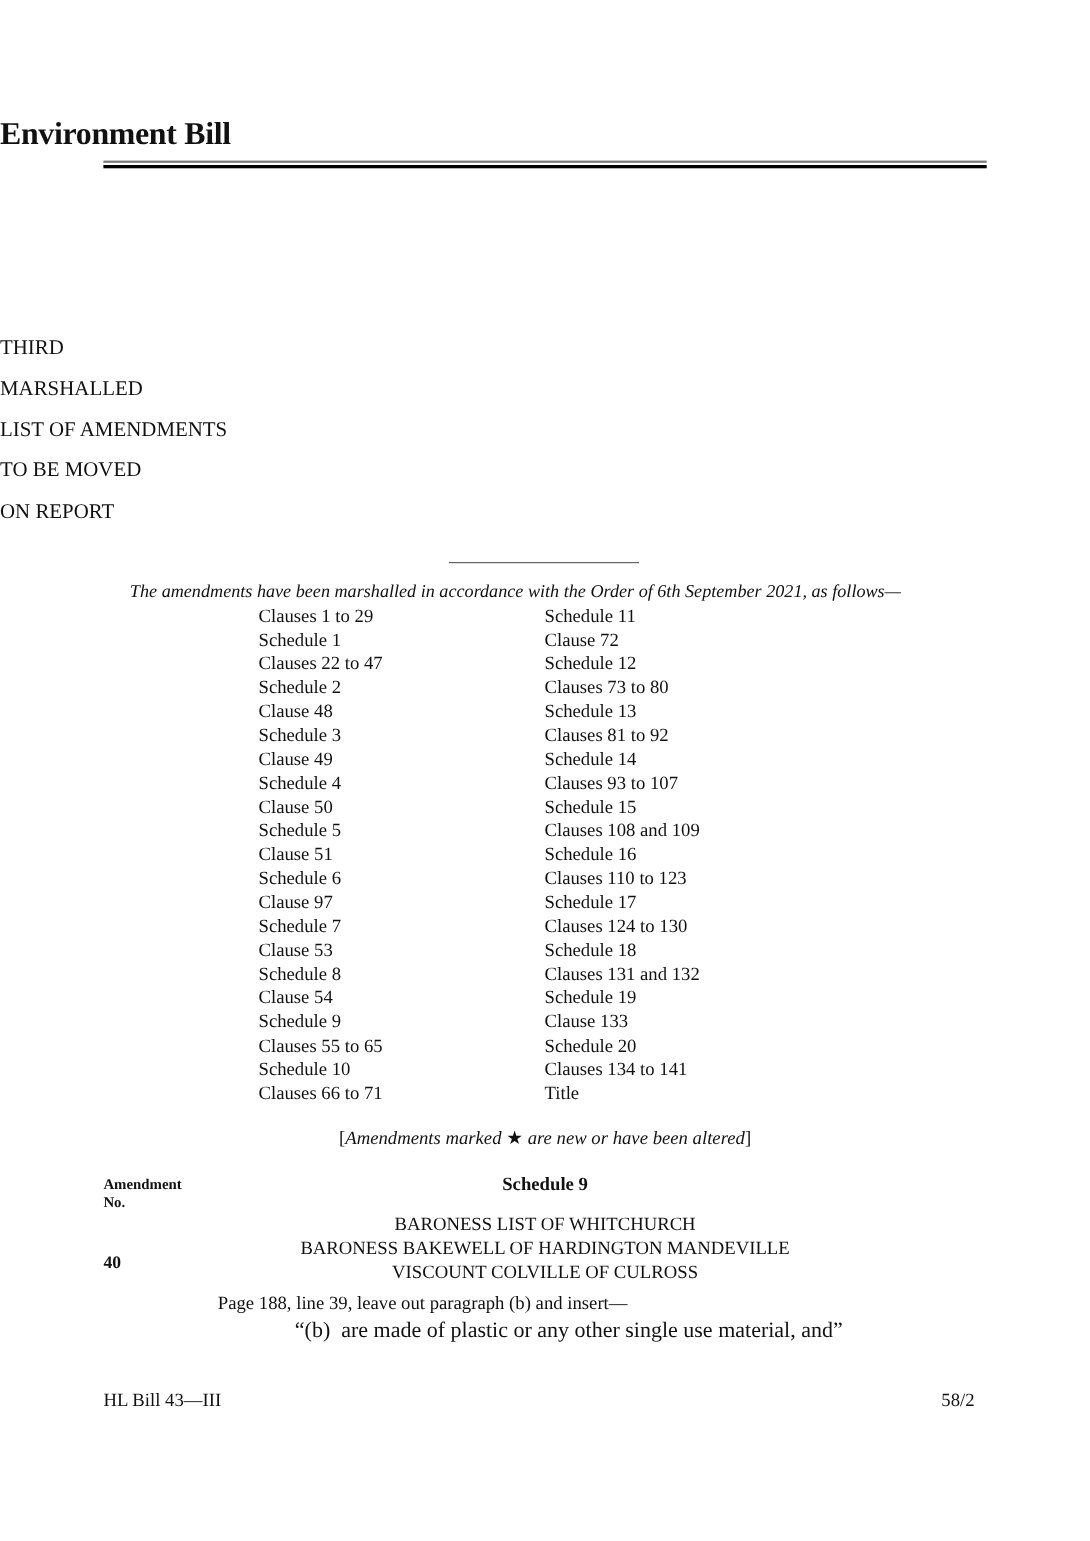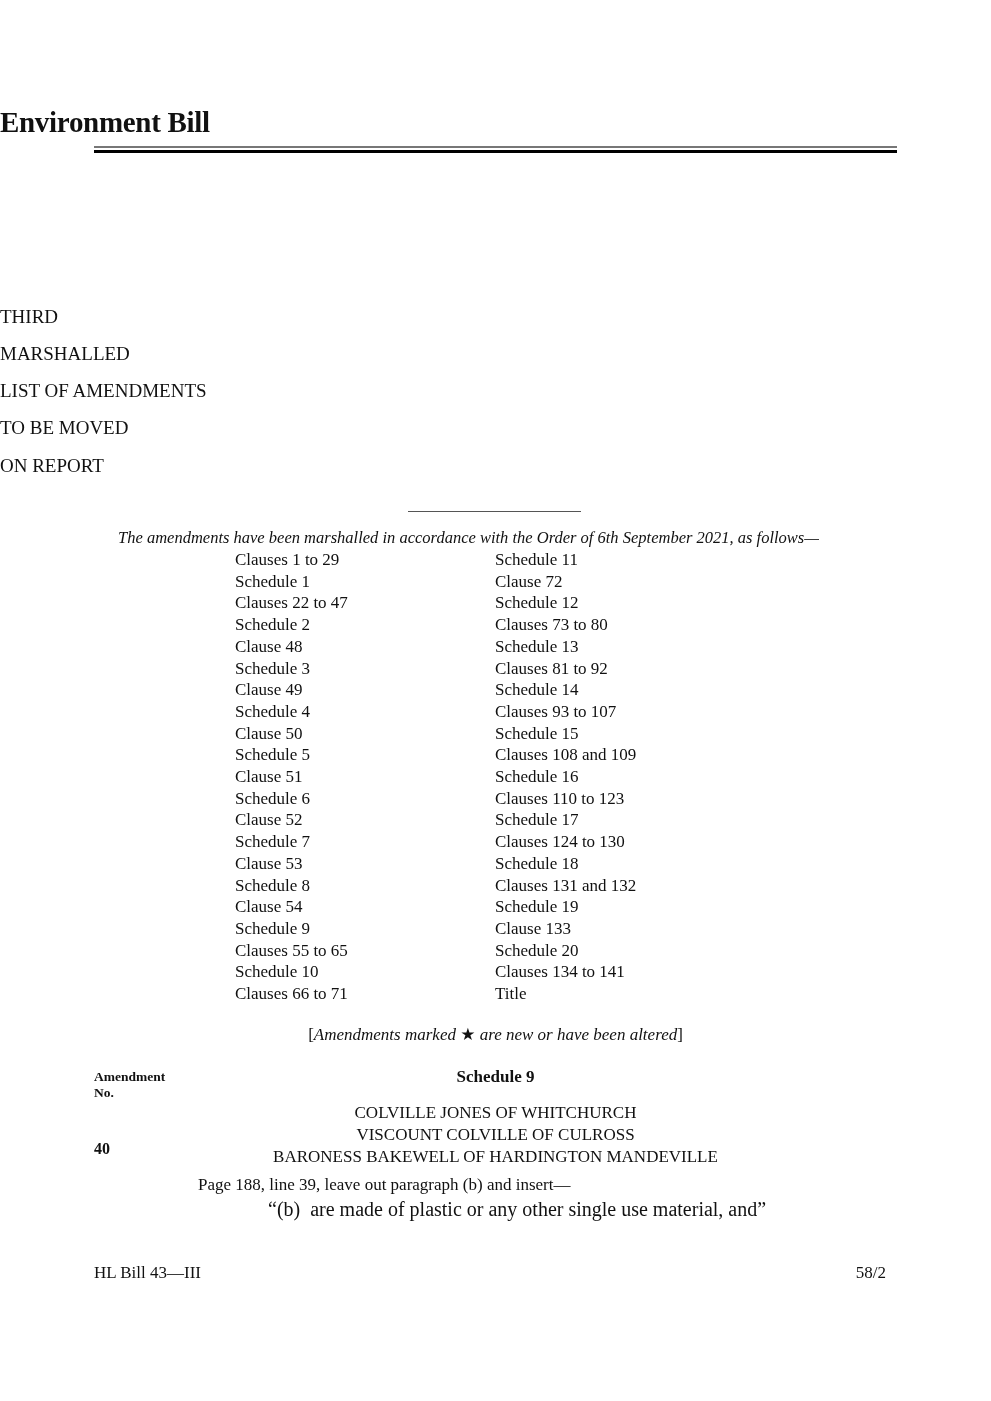--- a/index.html
+++ b/index.html
@@ -61,21 +61,21 @@
   <div>Clauses 22 to 47</div>
   <div>Schedule 2</div>
   <div>Clause 48</div>
   <div>Schedule 3</div>
   <div>Clause 49</div>
   <div>Schedule 4</div>
   <div>Clause 50</div>
   <div>Schedule 5</div>
   <div>Clause 51</div>
   <div>Schedule 6</div>
-  <div>Clause 52</div>
+  <div>Clause 97</div>
   <div>Schedule 7</div>
   <div>Clause 53</div>
   <div>Schedule 8</div>
   <div>Clause 54</div>
   <div>Schedule 9</div>
   <div>Clauses 55 to 65</div>
   <div>Schedule 10</div>
   <div>Clauses 66 to 71</div>
 </div>
 
@@ -108,23 +108,23 @@
 </div>
 
 <div class="abs amend-label">
   <div>Amendment</div>
   <div>No.</div>
 </div>
 
 <div class="abs sched-heading">Schedule 9</div>
 
 <div class="abs sponsors">
-  <div>COLVILLE JONES OF WHITCHURCH</div>
+  <div>BARONESS LIST OF WHITCHURCH</div>
+  <div>BARONESS BAKEWELL OF HARDINGTON MANDEVILLE</div>
   <div>VISCOUNT COLVILLE OF CULROSS</div>
-  <div>BARONESS BAKEWELL OF HARDINGTON MANDEVILLE</div>
 </div>
 
 <div class="abs amend-no">40</div>
 <div class="abs amend-text">Page 188, line 39, leave out paragraph (b) and insert—</div>
 <div class="abs amend-insert">“(b)&nbsp;&nbsp;are made of plastic or any other single use material, and”</div>
 
 <div class="abs footer-left">HL Bill 43—III</div>
 <div class="abs footer-right">58/2</div>
 
 </body></html>

